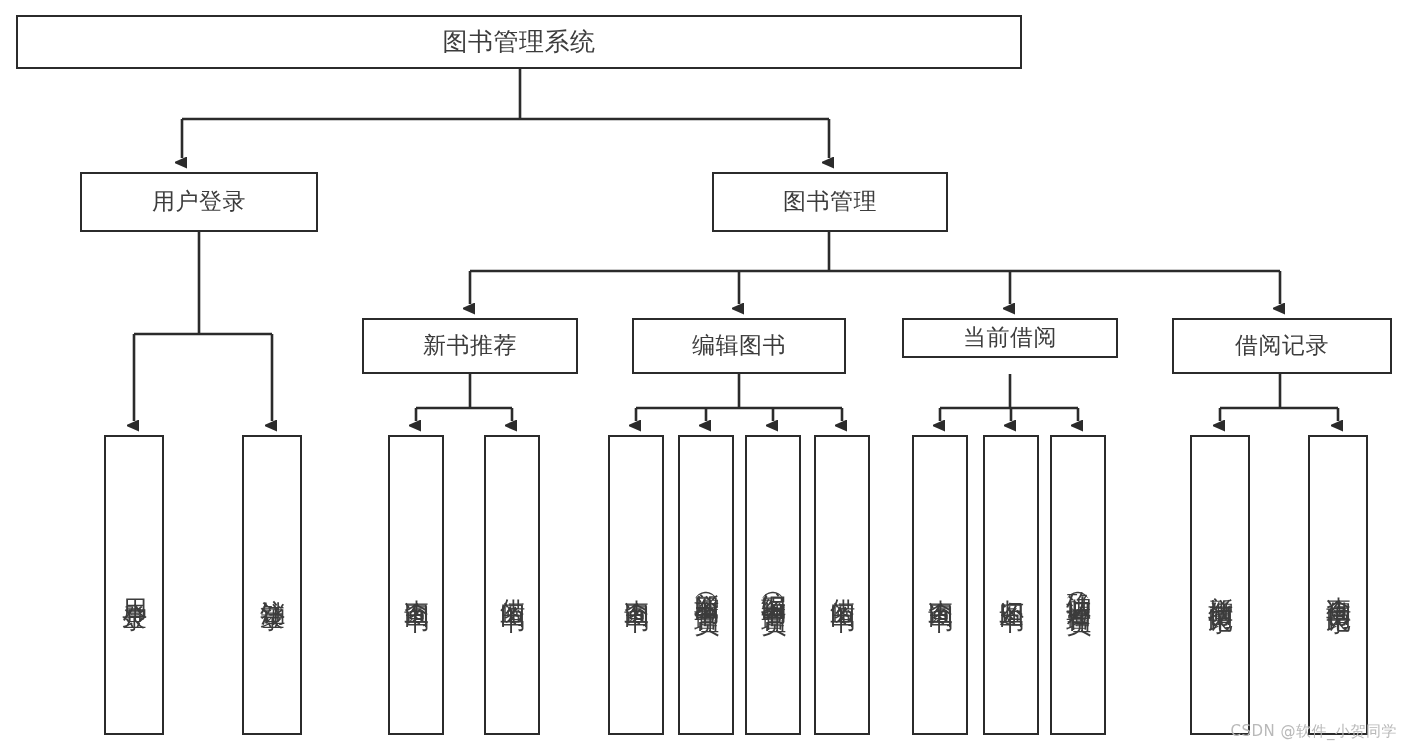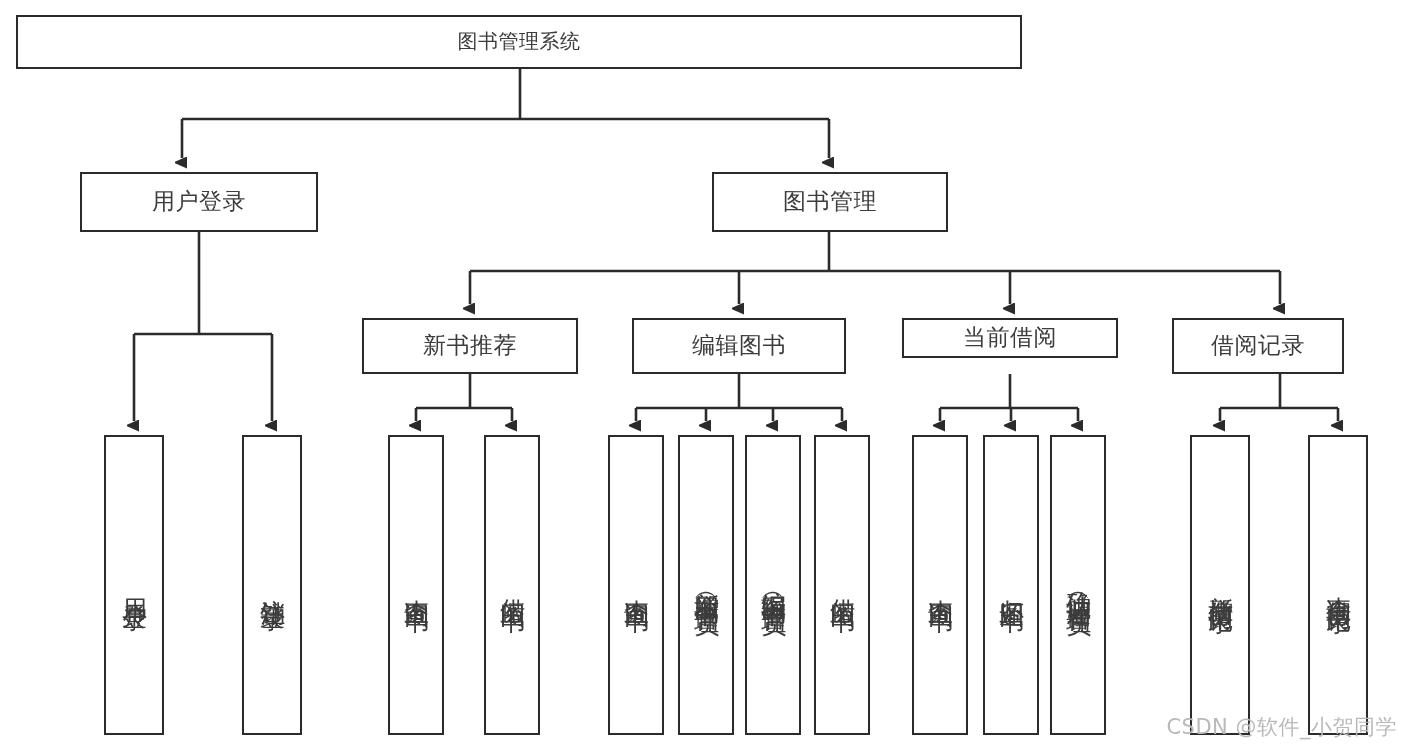--- a/index.html
+++ b/index.html
@@ -40,21 +40,21 @@
     color: #3c3c3c;
     line-height: 1.18;
     letter-spacing: 0.5px;
     white-space: nowrap;
   }
   
   .node.level-root {
     border-width: 2px;
   }
   .node.level-root .node-label {
-    font-size: 20px;
+    font-size: 25px;
   }
   
   .node.level-mid .node-label {
     font-size: 23px;
   }
   
   .node.level-leaf {
     align-items: center;
     justify-content: center;
     padding: 4px 2px;
@@ -65,21 +65,21 @@
     font-size: 25px;
     line-height: 1.05;
     letter-spacing: 3px;
     white-space: normal;
     max-height: 100%;
   }
   #watermark {
     position: absolute;
     right: 8px;
     bottom: 6px;
-    font-size: 21px;
+    font-size: 15px;
     color: #b9b9b9;
     letter-spacing: 0.5px;
     white-space: nowrap;
     font-family: "DejaVu Sans", "Liberation Sans", sans-serif;
   }
 </style>
 </head>
 <body>
 
 <div id="diagram-canvas">
@@ -149,21 +149,21 @@
 
   <div class="node level-mid" style="left:362px; top:318px; width:216px; height:56px;">
     <span class="node-label">新书推荐</span>
   </div>
   <div class="node level-mid" style="left:632px; top:318px; width:214px; height:56px;">
     <span class="node-label">编辑图书</span>
   </div>
   <div class="node level-mid" style="left:902px; top:318px; width:216px; height:40px;">
     <span class="node-label">当前借阅</span>
   </div>
-  <div class="node level-mid" style="left:1172px; top:318px; width:172px; height:56px;">
+  <div class="node level-mid" style="left:1172px; top:318px; width:220px; height:56px;">
     <span class="node-label">借阅记录</span>
   </div>
 
   <div class="node level-leaf" style="left:104px; top:435px; width:60px; height:300px;">
     <span class="node-label">用户登录</span>
   </div>
   <div class="node level-leaf" style="left:242px; top:435px; width:60px; height:300px;">
     <span class="node-label">注销登录</span>
   </div>
 

